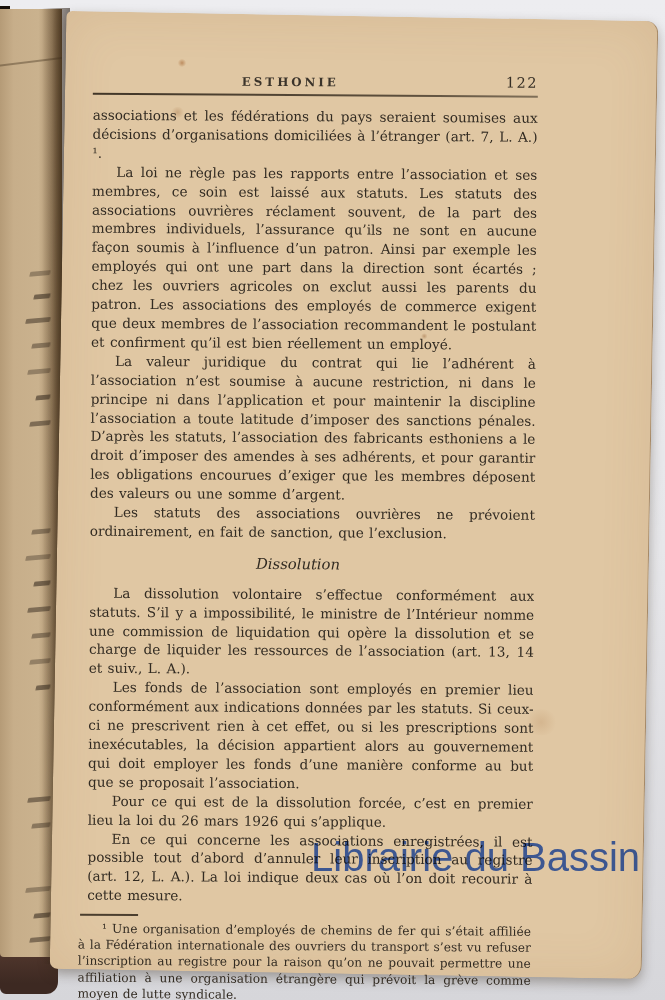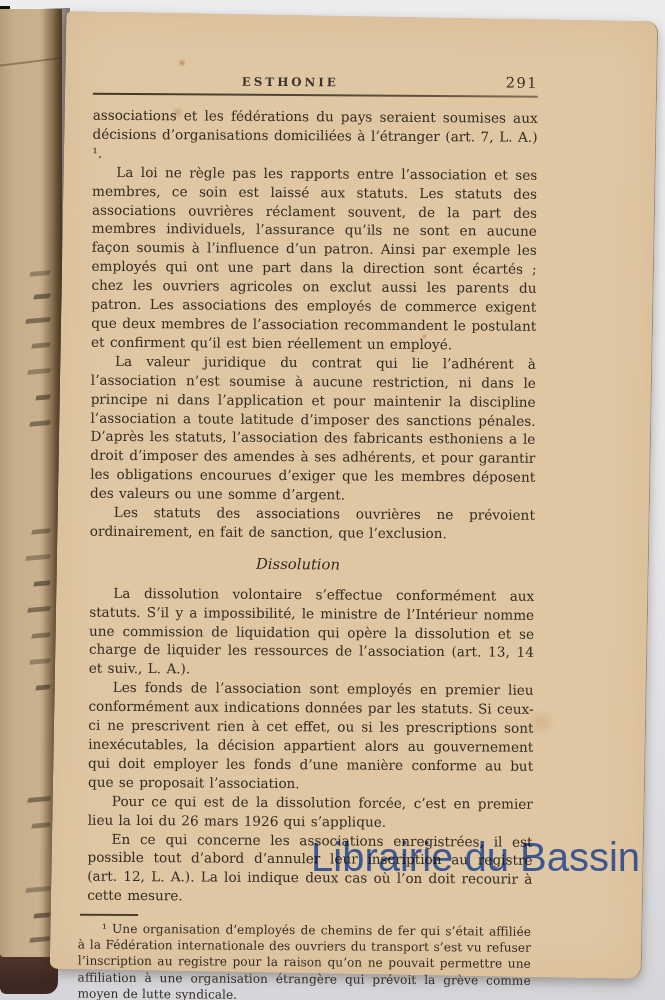--- a/index.html
+++ b/index.html
@@ -152,21 +152,21 @@
 
 <div class="book-page">
   <div class="stain s1"></div>
   <div class="stain s2"></div>
   <div class="stain s3"></div>
   <div class="stain s4"></div>
 
   <div class="content">
     <div class="running-head">
       <span class="running-title">ESTHONIE</span>
-      <span class="page-number">291</span>
+      <span class="page-number">122</span>
     </div>
     <div class="head-rule"></div>
 
     <div class="flow">
       <p class="continuation">associations et les fédérations du pays seraient soumises aux décisions d’organisations domiciliées à l’étranger (art. 7, L. A.) ¹.</p>
       <p>La loi ne règle pas les rapports entre l’association et ses membres, ce soin est laissé aux statuts. Les statuts des associations ouvrières réclament souvent, de la part des membres individuels, l’assurance qu’ils ne sont en aucune façon soumis à l’influence d’un patron. Ainsi par exemple les employés qui ont une part dans la direction sont écartés ; chez les ouvriers agricoles on exclut aussi les parents du patron. Les associations des employés de commerce exigent que deux membres de l’association recommandent le postulant et confirment qu’il est bien réellement un employé.</p>
       <p>La valeur juridique du contrat qui lie l’adhérent à l’association n’est soumise à aucune restriction, ni dans le principe ni dans l’application et pour maintenir la discipline l’association a toute latitude d’imposer des sanctions pénales. D’après les statuts, l’association des fabricants esthoniens a le droit d’imposer des amendes à ses adhérents, et pour garantir les obligations encourues d’exiger que les membres déposent des valeurs ou une somme d’argent.</p>
       <p>Les statuts des associations ouvrières ne prévoient ordinairement, en fait de sanction, que l’exclusion.</p>
 
       <p class="section-heading">Dissolution</p>

